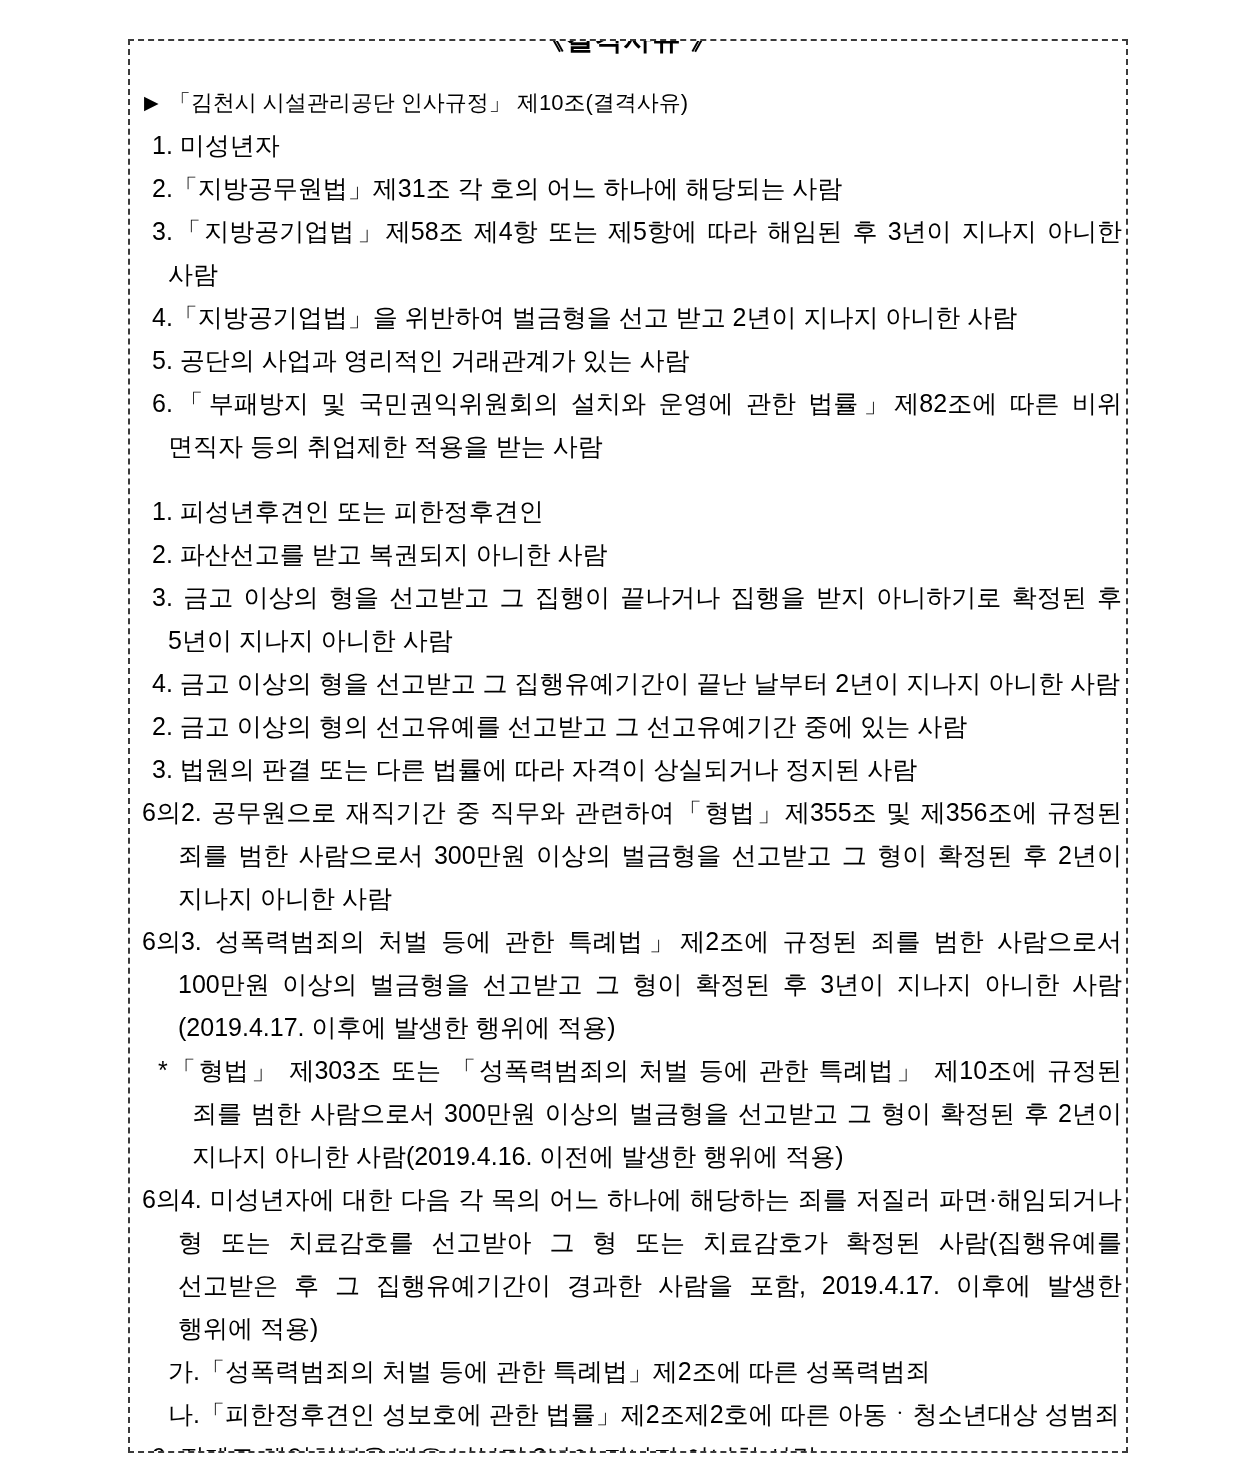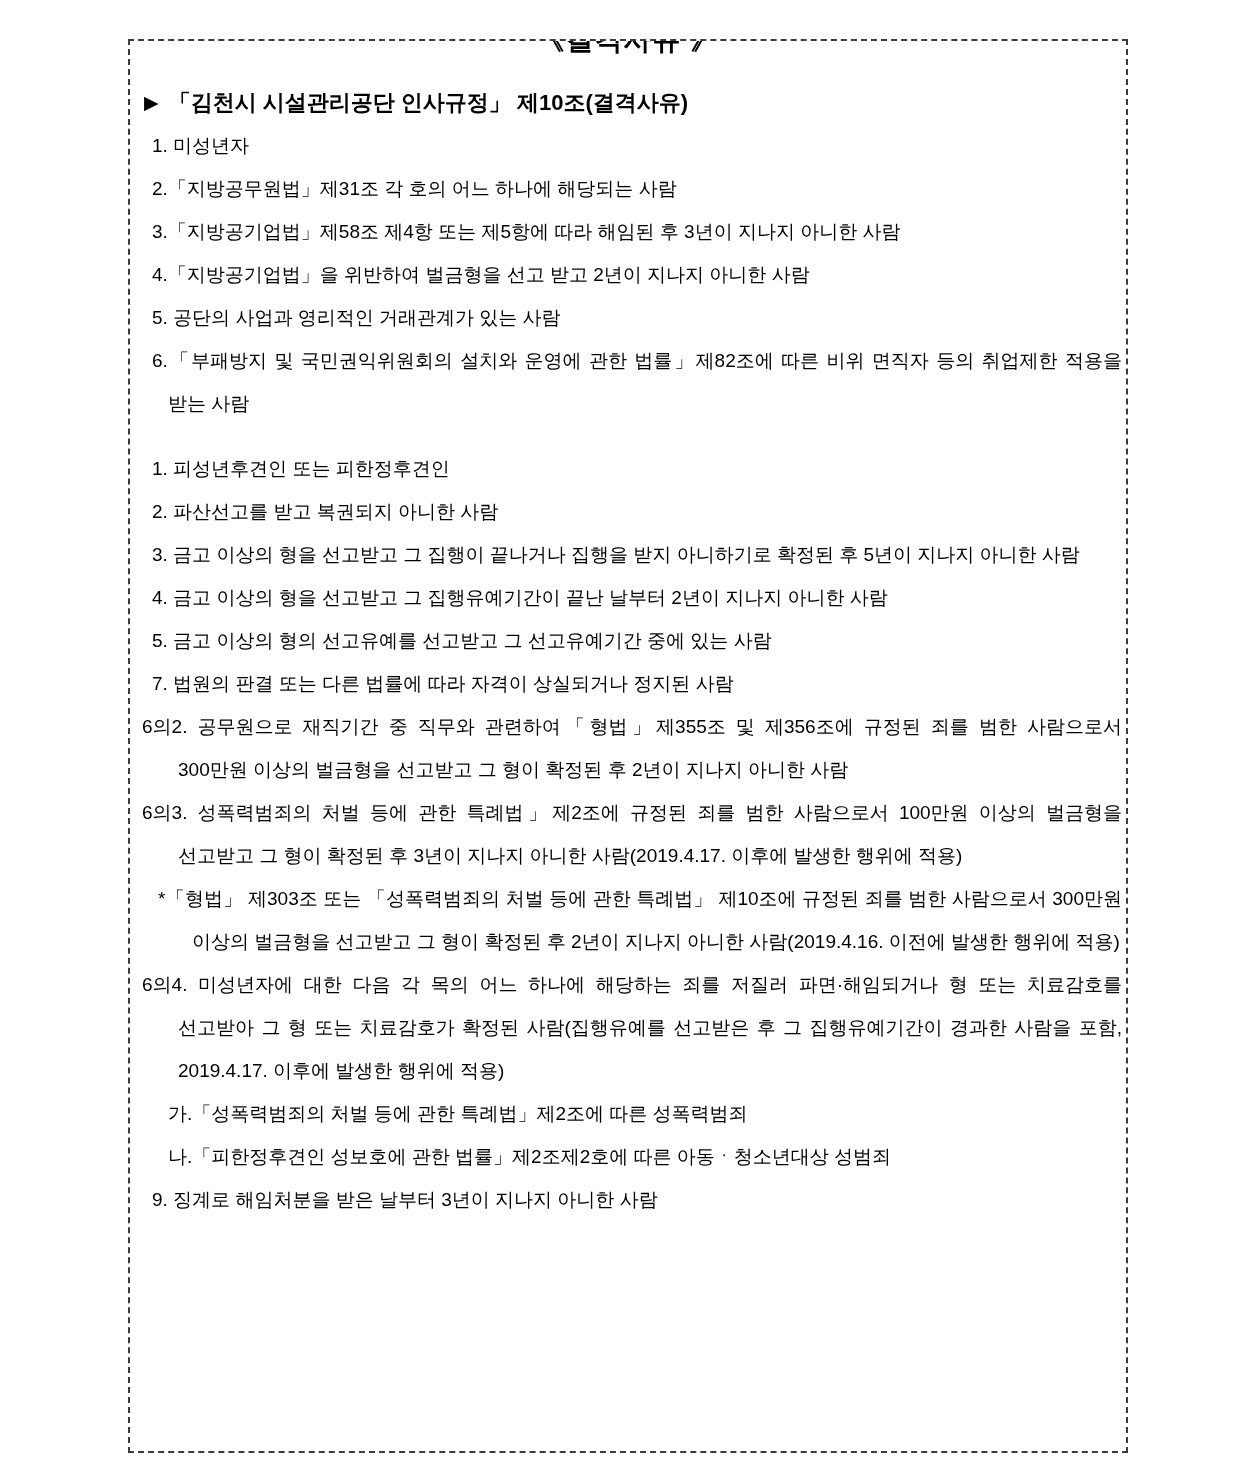--- a/index.html
+++ b/index.html
@@ -38,34 +38,34 @@
     padding: 0 52px;
     font-size: 28px;
     font-weight: 700;
     letter-spacing: 1px;
     white-space: nowrap;
     line-height: 42px;
   }
   .section-heading {
     margin: 0 0 0 12px;
     font-size: 22px;
-    font-weight: 700;
+    font-weight: 400;
     line-height: 43px;
   }
   .section-heading .marker {
     display: inline-block;
     margin-right: 10px;
     font-size: 19px;
     vertical-align: 1px;
   }
   .section--second {
     margin-top: 22px;
   }
   .item {
-    font-size: 19px;
+    font-size: 25px;
     line-height: 43px;
     text-align: justify;
     word-break: keep-all;
   }
   .it-std  { margin-left: 20px; padding-left: 16px; text-indent: -16px; }
   .it-sub  { margin-left: 10px; padding-left: 36px; text-indent: -36px; }
   .it-note { margin-left: 26px; padding-left: 34px; text-indent: -34px; }
   .it-ga   { margin-left: 36px; padding-left: 24px; text-indent: -24px; }
 </style>
 </head>
@@ -85,22 +85,22 @@
     <div class="item it-std">4.「지방공기업법」을 위반하여 벌금형을 선고 받고 2년이 지나지 아니한 사람</div>
     <div class="item it-std">5. 공단의 사업과 영리적인 거래관계가 있는 사람</div>
     <div class="item it-std">6.「부패방지 및 국민권익위원회의 설치와 운영에 관한 법률」제82조에 따른 비위 면직자 등의 취업제한 적용을 받는 사람</div>
   </section>
 
   <section class="section--second">
     <div class="item it-std">1. 피성년후견인 또는 피한정후견인</div>
     <div class="item it-std">2. 파산선고를 받고 복권되지 아니한 사람</div>
     <div class="item it-std">3. 금고 이상의 형을 선고받고 그 집행이 끝나거나 집행을 받지 아니하기로 확정된 후 5년이 지나지 아니한 사람</div>
     <div class="item it-std">4. 금고 이상의 형을 선고받고 그 집행유예기간이 끝난 날부터 2년이 지나지 아니한 사람</div>
-    <div class="item it-std">5. 금고 이상의 형의 선고유예를 선고받고 그 선고유예기간 중에 있는 사람</div>
-    <div class="item it-std">7. 법원의 판결 또는 다른 법률에 따라 자격이 상실되거나 정지된 사람</div>
+    <div class="item it-std">2. 금고 이상의 형의 선고유예를 선고받고 그 선고유예기간 중에 있는 사람</div>
+    <div class="item it-std">3. 법원의 판결 또는 다른 법률에 따라 자격이 상실되거나 정지된 사람</div>
     <div class="item it-sub">6의2. 공무원으로 재직기간 중 직무와 관련하여「형법」제355조 및 제356조에 규정된 죄를 범한 사람으로서 300만원 이상의 벌금형을 선고받고 그 형이 확정된 후 2년이 지나지 아니한 사람</div>
     <div class="item it-sub">6의3. 성폭력범죄의 처벌 등에 관한 특례법」제2조에 규정된 죄를 범한 사람으로서 100만원 이상의 벌금형을 선고받고 그 형이 확정된 후 3년이 지나지 아니한 사람(2019.4.17. 이후에 발생한 행위에 적용)</div>
     <div class="item it-note">*「형법」 제303조 또는 「성폭력범죄의 처벌 등에 관한 특례법」 제10조에 규정된 죄를 범한 사람으로서 300만원 이상의 벌금형을 선고받고 그 형이 확정된 후 2년이 지나지 아니한 사람(2019.4.16. 이전에 발생한 행위에 적용)</div>
     <div class="item it-sub">6의4. 미성년자에 대한 다음 각 목의 어느 하나에 해당하는 죄를 저질러 파면·해임되거나 형 또는 치료감호를 선고받아 그 형 또는 치료감호가 확정된 사람(집행유예를 선고받은 후 그 집행유예기간이 경과한 사람을 포함, 2019.4.17. 이후에 발생한 행위에 적용)</div>
     <div class="item it-ga">가.「성폭력범죄의 처벌 등에 관한 특례법」제2조에 따른 성폭력범죄</div>
     <div class="item it-ga">나.「피한정후견인 성보호에 관한 법률」제2조제2호에 따른 아동ㆍ청소년대상 성범죄</div>
     <div class="item it-std">9. 징계로 해임처분을 받은 날부터 3년이 지나지 아니한 사람</div>
   </section>
 
 </div>

